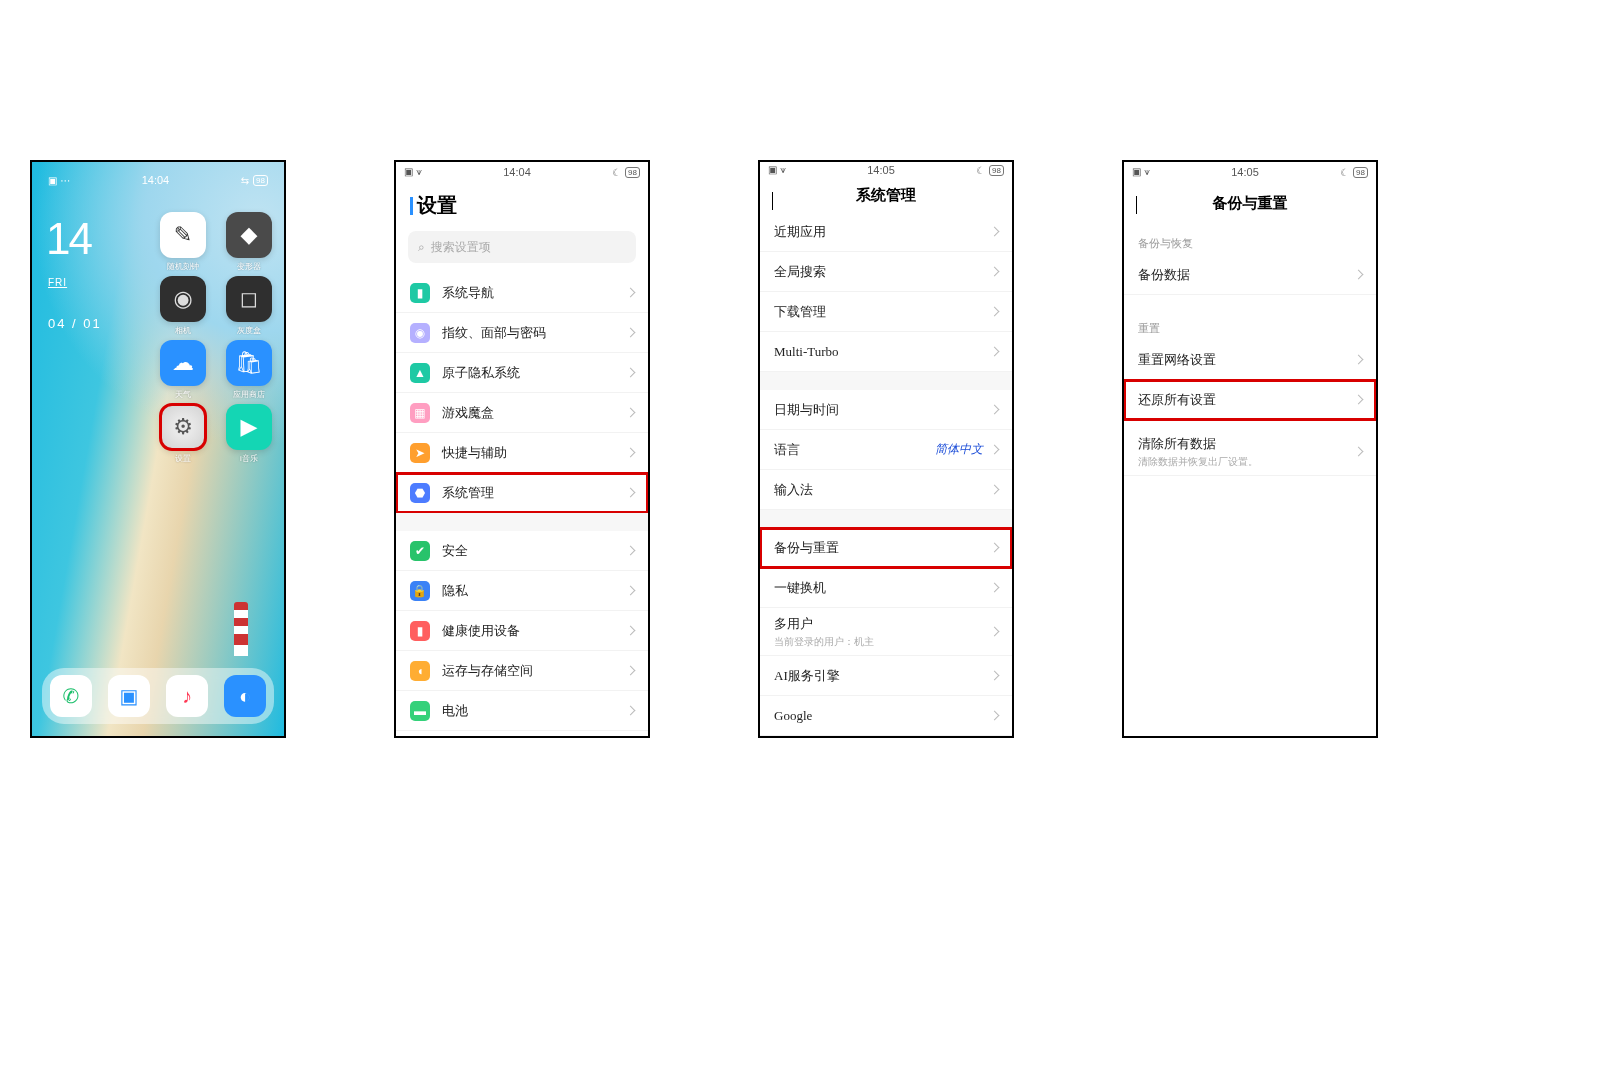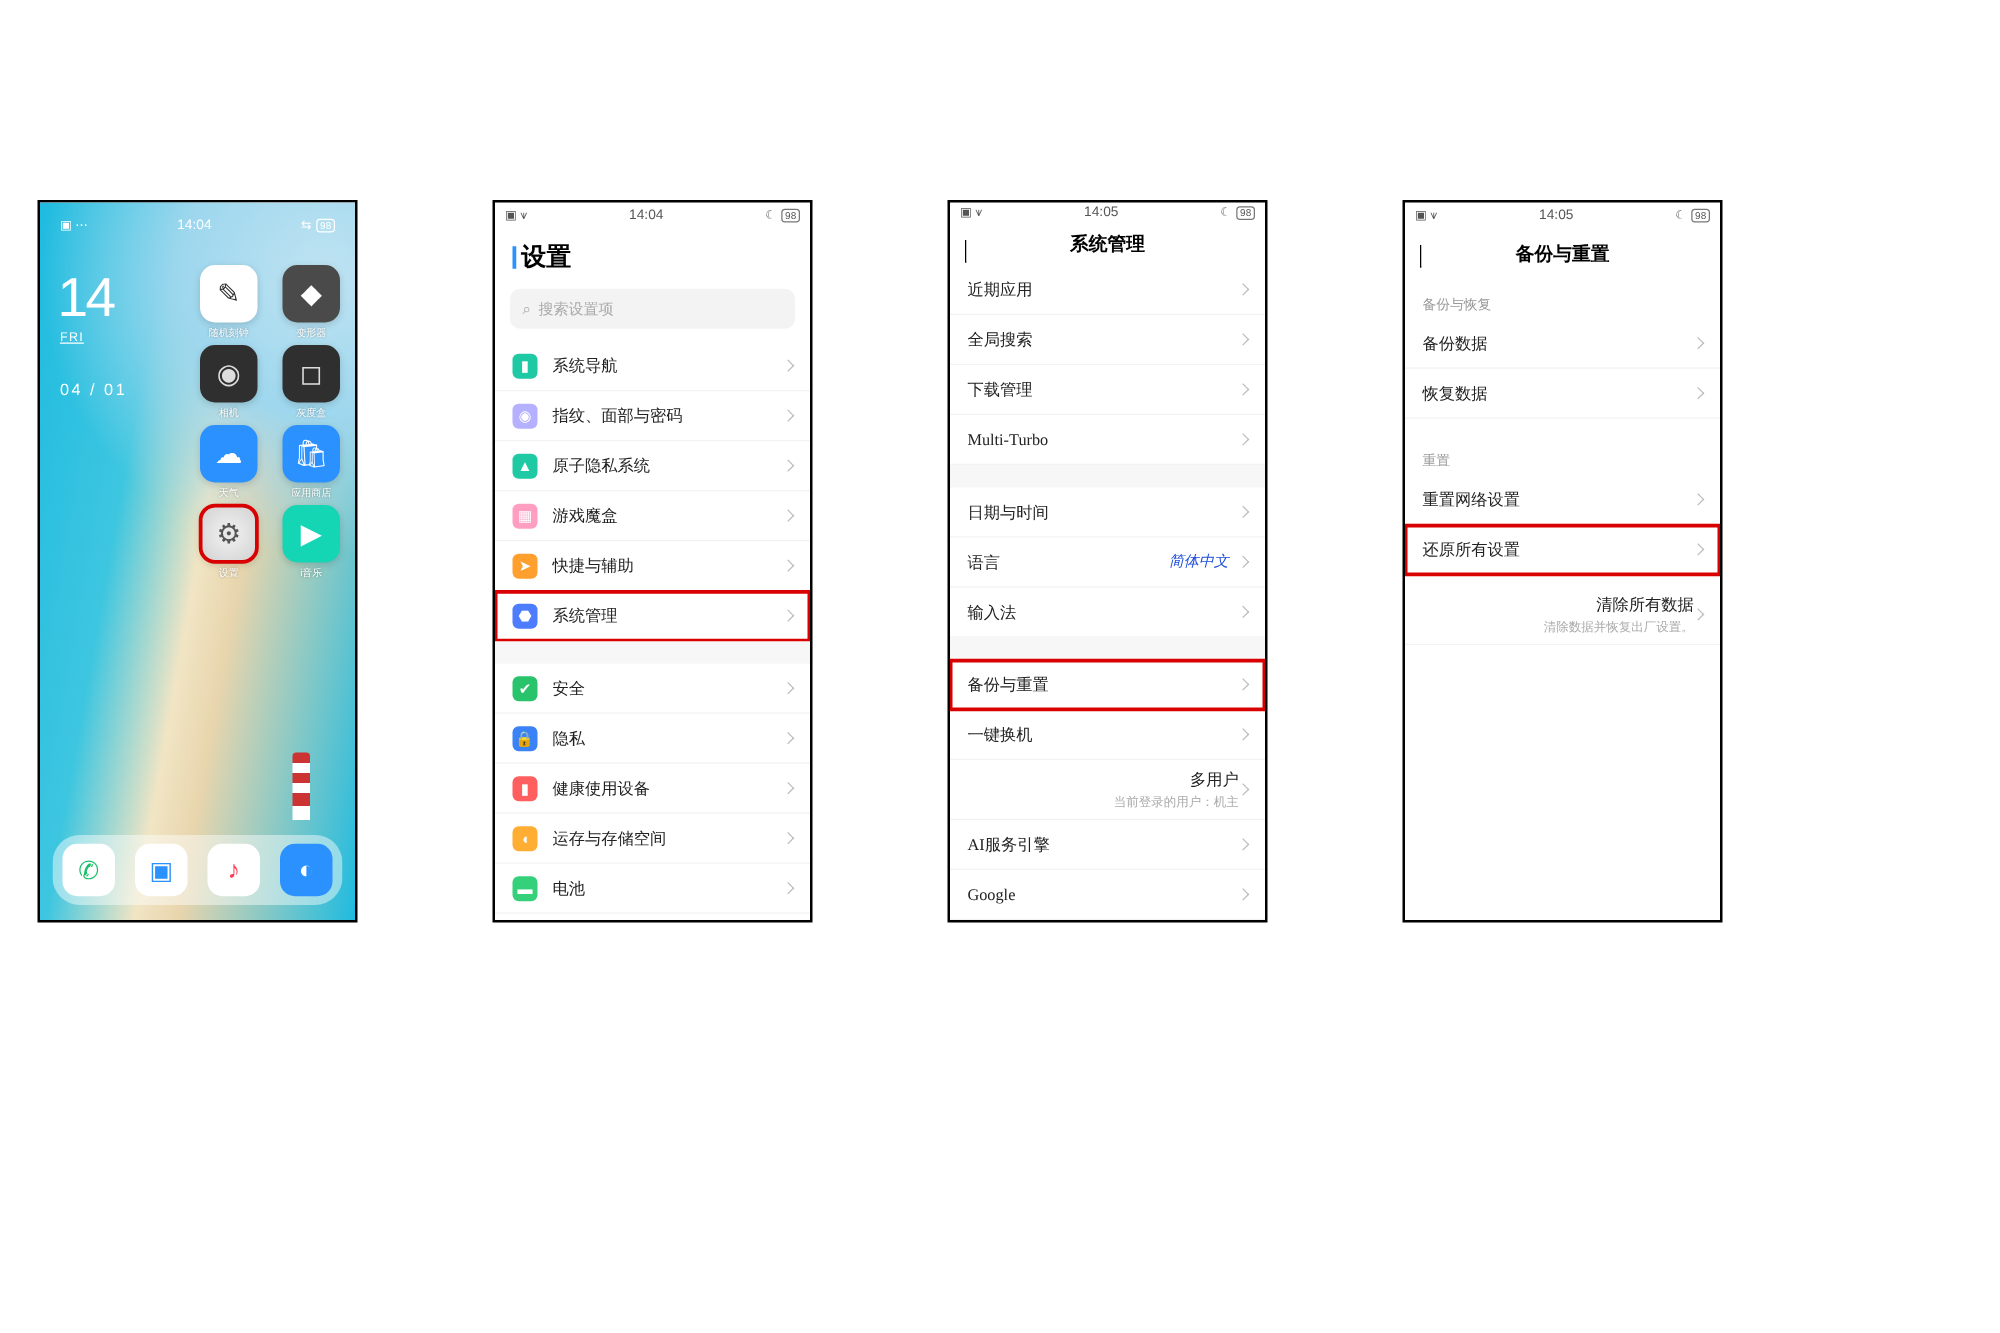--- a/index.html
+++ b/index.html
@@ -49,21 +49,21 @@
   .hl-red { outline: 3px solid #d80000; outline-offset:-2px; }
   
   .home-bg {
     position:absolute; inset:0;
     background:
       radial-gradient(circle at 90% 10%, #bfe3f2 0%, #9ed7ee 20%, transparent 40%),
       linear-gradient(100deg, #1fbbe0 0%, #3ec6e0 30%, #f1e5c4 50%, #e8d5ad 60%, #1fbbe0 100%);
   }
   .home-fore { position:relative; height:100%; padding:8px 8px 0; color:#fff; }
   .clock-big { font-size:44px; line-height:0.85; font-weight:300; letter-spacing:-2px; padding-left:6px; padding-top:30px;}
-  .clock-sub { font-size:10px; padding-left:8px; margin-top:8px; letter-spacing:1px;text-decoration:underline;}
+  .clock-sub { font-size:10px; padding-left:8px; margin-top:20px; letter-spacing:1px;text-decoration:underline;}
   .date-str { font-size:13px; padding-left:8px; margin-top:28px; letter-spacing:2px; font-weight:500;}
   .apps-grid {
     position:absolute; right:10px; top:50px;
     display:grid; grid-template-columns:48px 48px; gap:18px 18px;
   }
   .app {
     width:46px; height:46px; border-radius:12px;
     display:flex; align-items:center; justify-content:center;
     font-size:22px; position:relative;
     box-shadow: 0 2px 6px rgba(0,0,0,.15);
@@ -123,21 +123,21 @@
   .item .icon {
     width:20px;height:20px;border-radius:5px;
     margin-right:12px;
     display:flex;align-items:center;justify-content:center;
     font-size:12px;color:#fff;
   }
   .item .lbl { flex:1;font-family:Liberation Serif, serif; }
   .item .val { font-size:12px; color:#1d4ed8; margin-right:8px;font-style:italic;}
   .item .sub { font-size:10px; color:#aaa; margin-top:2px;}
   .item.twoline { height:48px; flex-direction:row; align-items:center;}
-  .item.twoline .col{display:flex;flex-direction:column;flex:1;align-items:flex-end;}
+  .item.twoline .col{display:flex;flex-direction:column;flex:1;}
   .ic-teal{background:#1ec9a4;} .ic-blur{background:#b5b0ff;}
   .ic-shield{background:#1ec9a4;} .ic-game{background:#ff9ec1;}
   .ic-arrow{background:#ff9f2e;} .ic-hex{background:#4d7cff;}
   .ic-safe{background:#28c36b;} .ic-lock{background:#3b82f6;}
   .ic-health{background:#ff5f5f;} .ic-store{background:#ffad33;}
   .ic-batt{background:#34d17a;}
 </style>
 </head>
 <body>
 
@@ -327,24 +327,20 @@
     <div class="header">
       <div class="back-btn"><span class="chev back"></span></div>
       <div class="title">备份与重置</div>
     </div>
     <div class="list">
       <div class="sect-label">备份与恢复</div>
       <div class="item">
           <span class="lbl">备份数据</span>
           <span class="chev"></span>
         </div>
-      <div class="item">
-          <span class="lbl">恢复数据</span>
-          <span class="chev"></span>
-        </div>
       <div class="sect-label" style="padding-top:26px;">重置</div>
       <div class="item">
           <span class="lbl">重置网络设置</span>
           <span class="chev"></span>
         </div>
       <div class="item hl-red">
           <span class="lbl">还原所有设置</span>
           <span class="chev"></span>
         </div>
       <div class="item twoline" style="margin-top:8px;">

